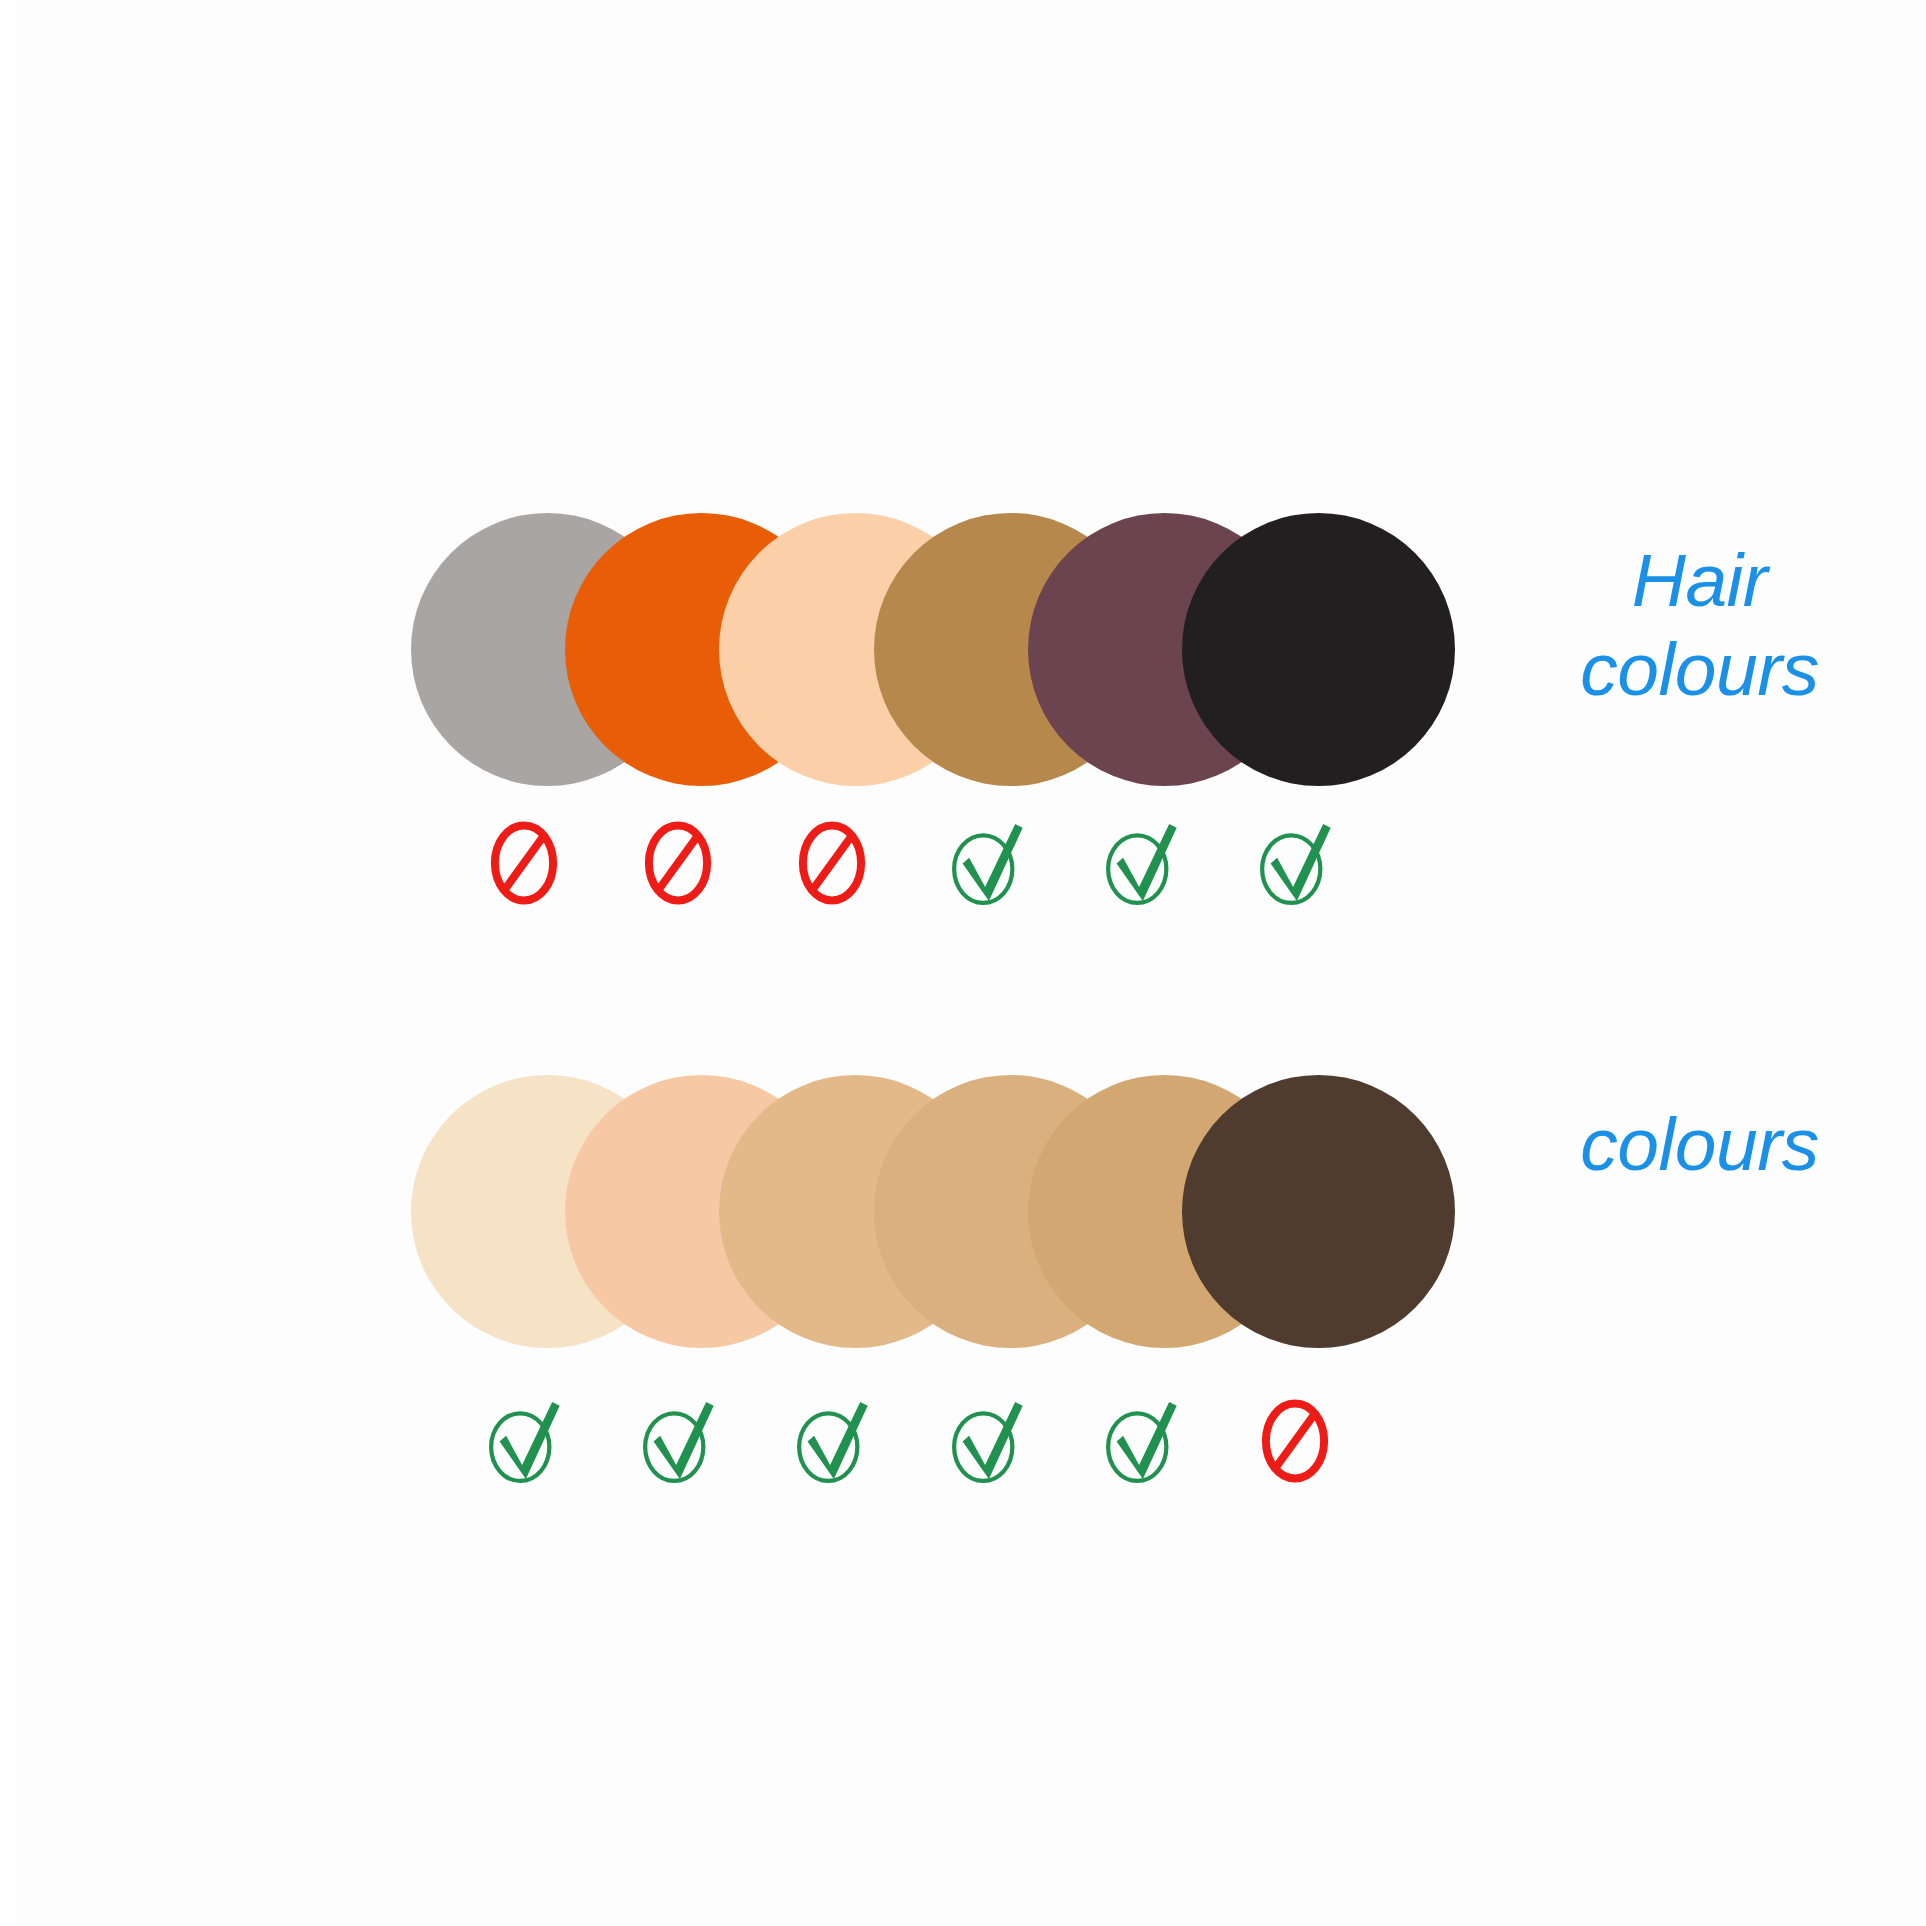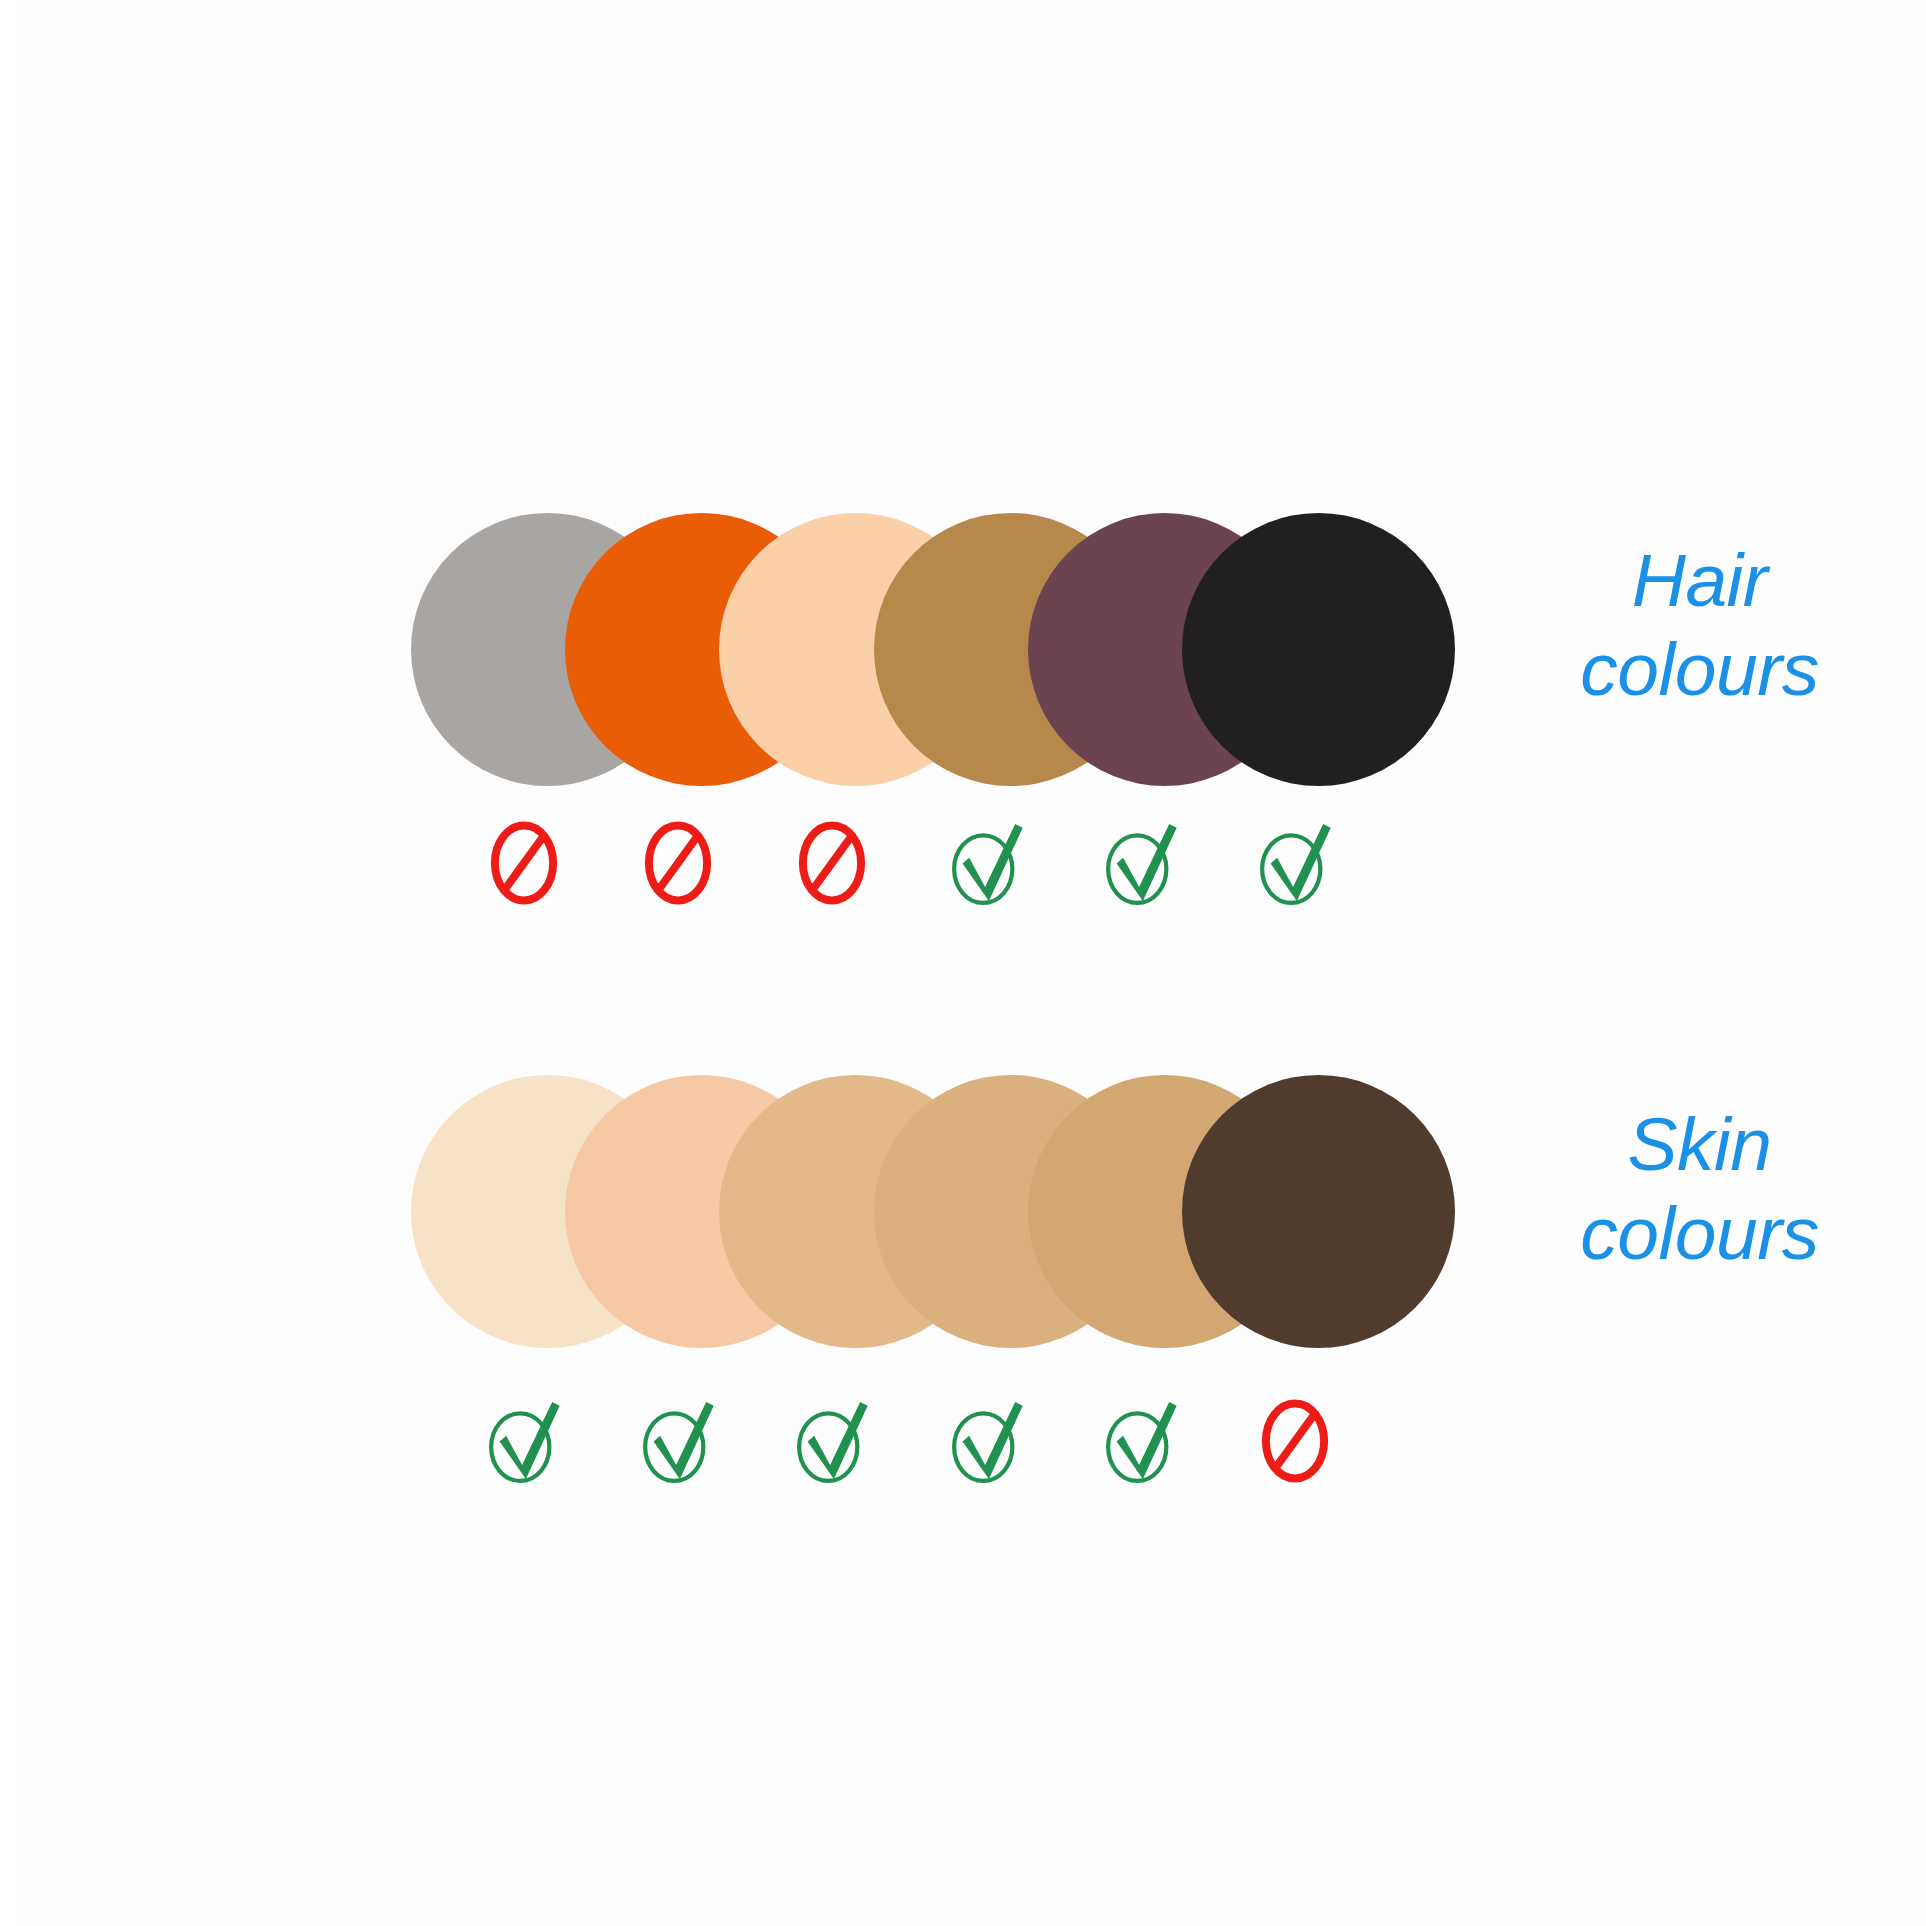--- a/index.html
+++ b/index.html
@@ -165,18 +165,17 @@
       </div>
       <div class="marker" style="left: 771px;">
         <svg viewBox="0 0 200 230" xmlns="http://www.w3.org/2000/svg">
           <ellipse cx="100" cy="115" rx="62" ry="80" fill="none" stroke="#ed1c16" stroke-width="17"></ellipse>
           <line x1="58" y1="173" x2="142" y2="57" stroke="#ed1c16" stroke-width="17" stroke-linecap="round"></line>
         </svg>
       </div>
     </div>
 
   <div class="row-label" id="skin-label" style="left: 1472px; top: 1100px; color: rgb(26, 144, 230);">
-    <span class="lbl-line">Skin</span>
     <span class="lbl-line">colours</span>
   </div>
 
 </div>
 
 
 </body></html>

